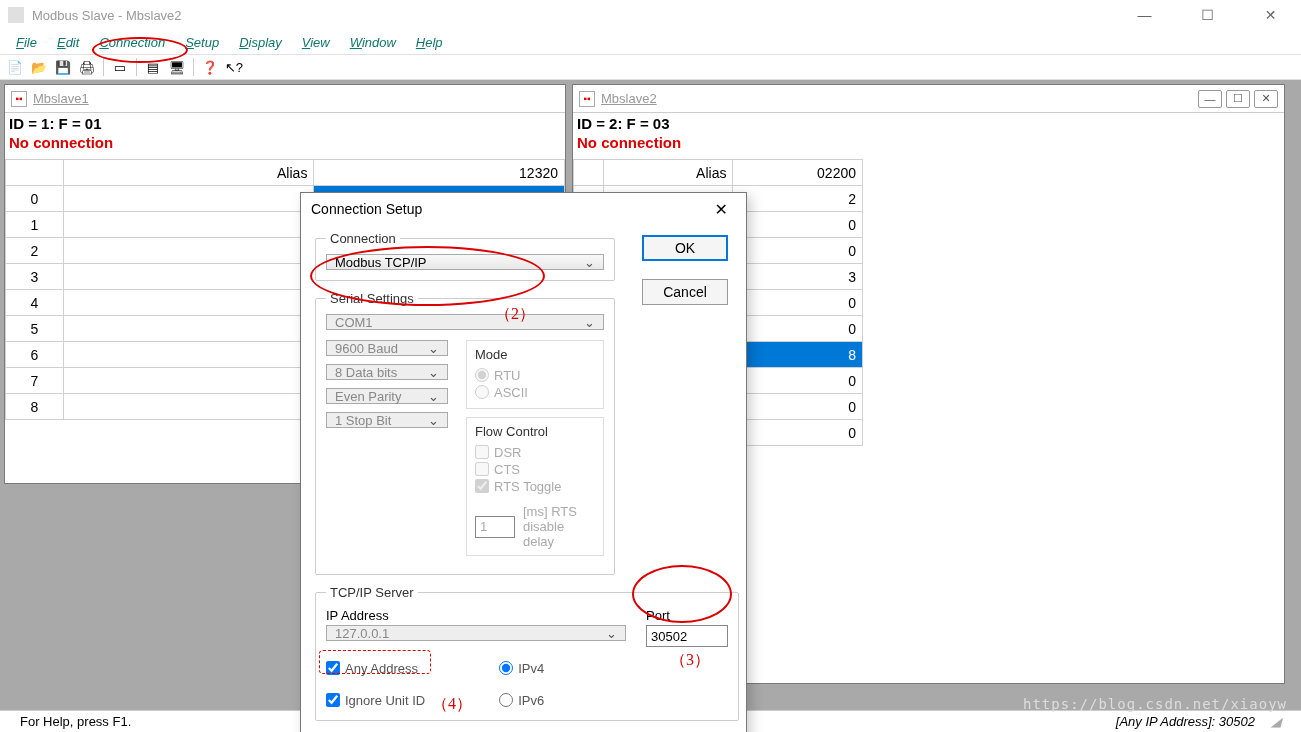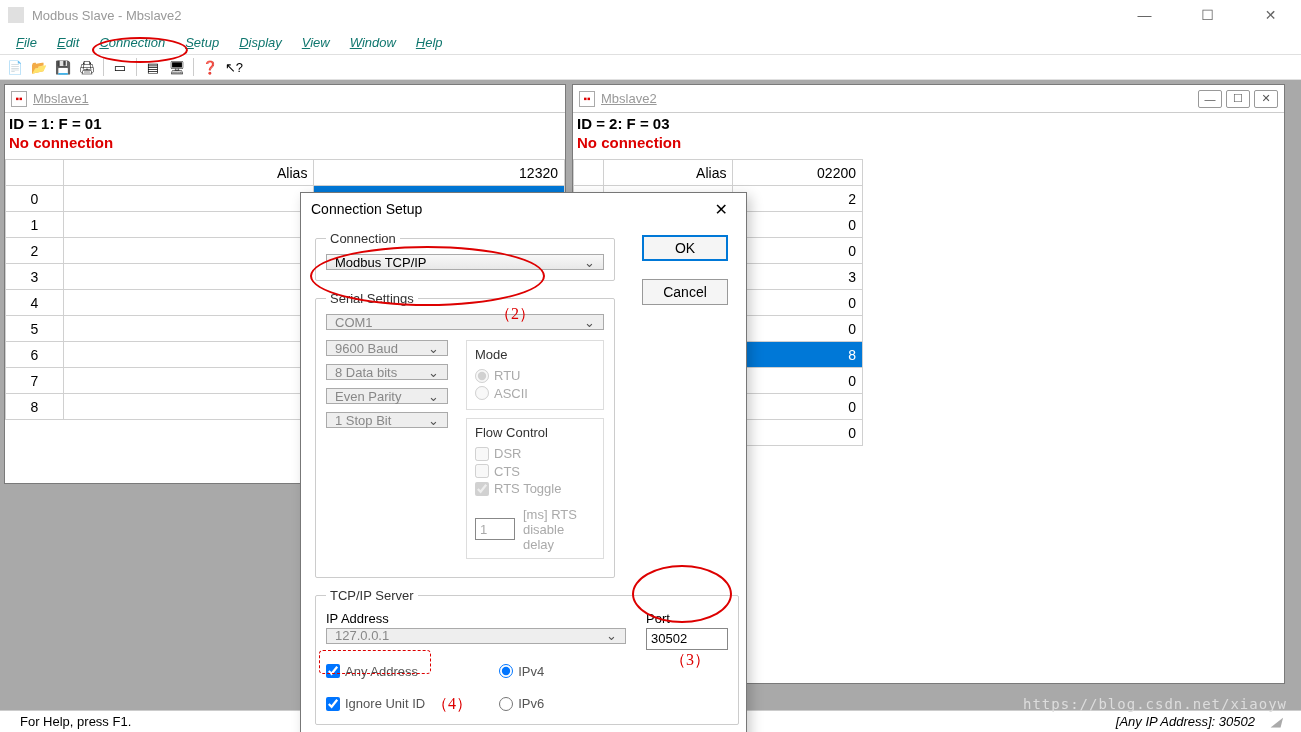--- a/index.html
+++ b/index.html
@@ -56,21 +56,21 @@
 .combo.disabled { color: #888; background: #eee; }
 .combo::after { content: "⌄"; position: absolute; right: 8px; color: #555; }
 .dlg-btn { width: 86px; height: 26px; border: 1px solid #999; background: #f5f5f5; display: flex; align-items: center; justify-content: center; cursor: default; font-size: 14px; }
 .dlg-btn.primary { border: 2px solid #0078d7; }
 .right-buttons { position: absolute; right: 18px; top: 42px; display: flex; flex-direction: column; gap: 18px; }
 .serial-row { display: flex; gap: 18px; }
 .serial-left { width: 122px; display: flex; flex-direction: column; gap: 8px; }
 .serial-right { flex: 1; }
 .subfield { border: 1px solid #ddd; padding: 6px 8px; margin-bottom: 8px; }
 .subfield .lbl { font-size: 13px; margin-bottom: 6px; color: #333; }
-.radio, .check { display: inline-flex; align-items: center; gap: 5px; margin-right: 14px; color: #555; font-size: 13px; }
+.radio, .check { display: inline-flex; align-items: flex-start; gap: 5px; margin-right: 14px; color: #555; font-size: 13px; }
 .radio input, .check input { width: 14px; height: 14px; }
 .disabled-txt { color: #aaa; }
 .txtinput { height: 22px; border: 1px solid #888; padding: 0 4px; font-size: 13px; background:#fff;}
 .row-flex { display: flex; gap: 20px; align-items: flex-start; }
 .tcpip-left { flex: 1; }
 .label-s { font-size: 13px; margin-bottom: 2px; }
 
 
 .statusbar { height: 22px; border-top: 1px solid #ccc; display: flex; align-items: center; padding: 0 20px; font-size: 13px; background:#fff;}
 .statusbar .sb-right { margin-left: auto; display: flex; gap: 16px; align-items: center; font-style: italic; }

